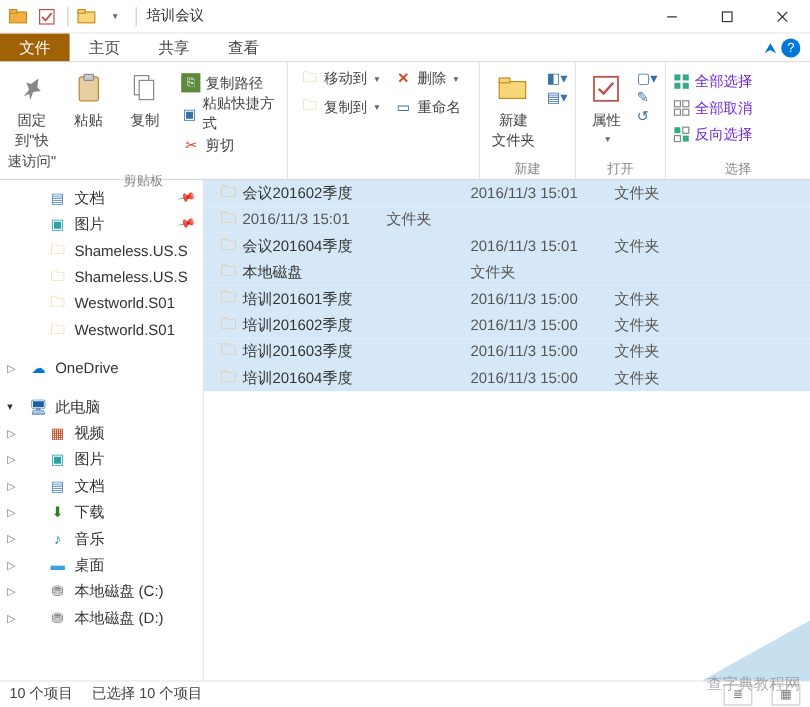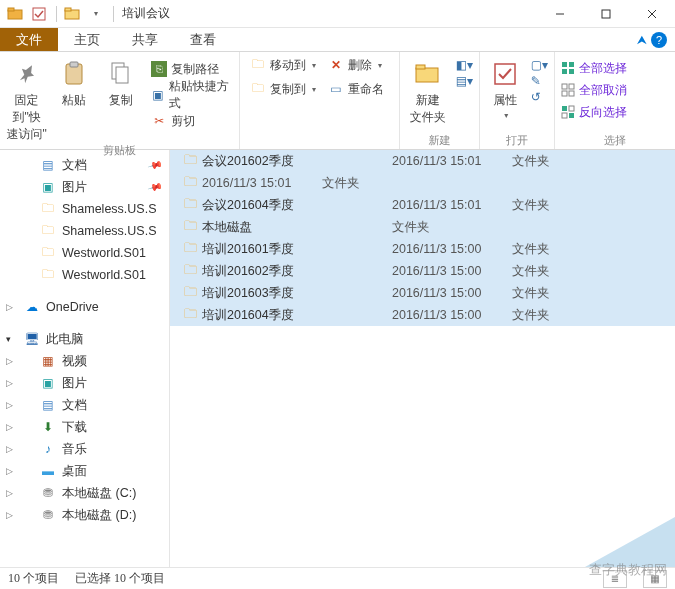--- a/index.html
+++ b/index.html
@@ -222,21 +222,20 @@
   
   .status {
     height: 22px;
     border-top: 1px solid #e5e5e5;
     display: flex;
     align-items: center;
     padding: 0 8px;
     gap: 16px;
     font-size: 12px;
     color: #444;
-    font-family: Liberation Serif, serif;
   }
   .status .spacer { flex: 1; }
   .view-btn {
     width: 24px; height: 18px;
     border: 1px solid #ccc;
     display: flex; align-items: center; justify-content: center;
     font-size: 10px; color: #777;
   }
   .watermark {
     position: absolute;

